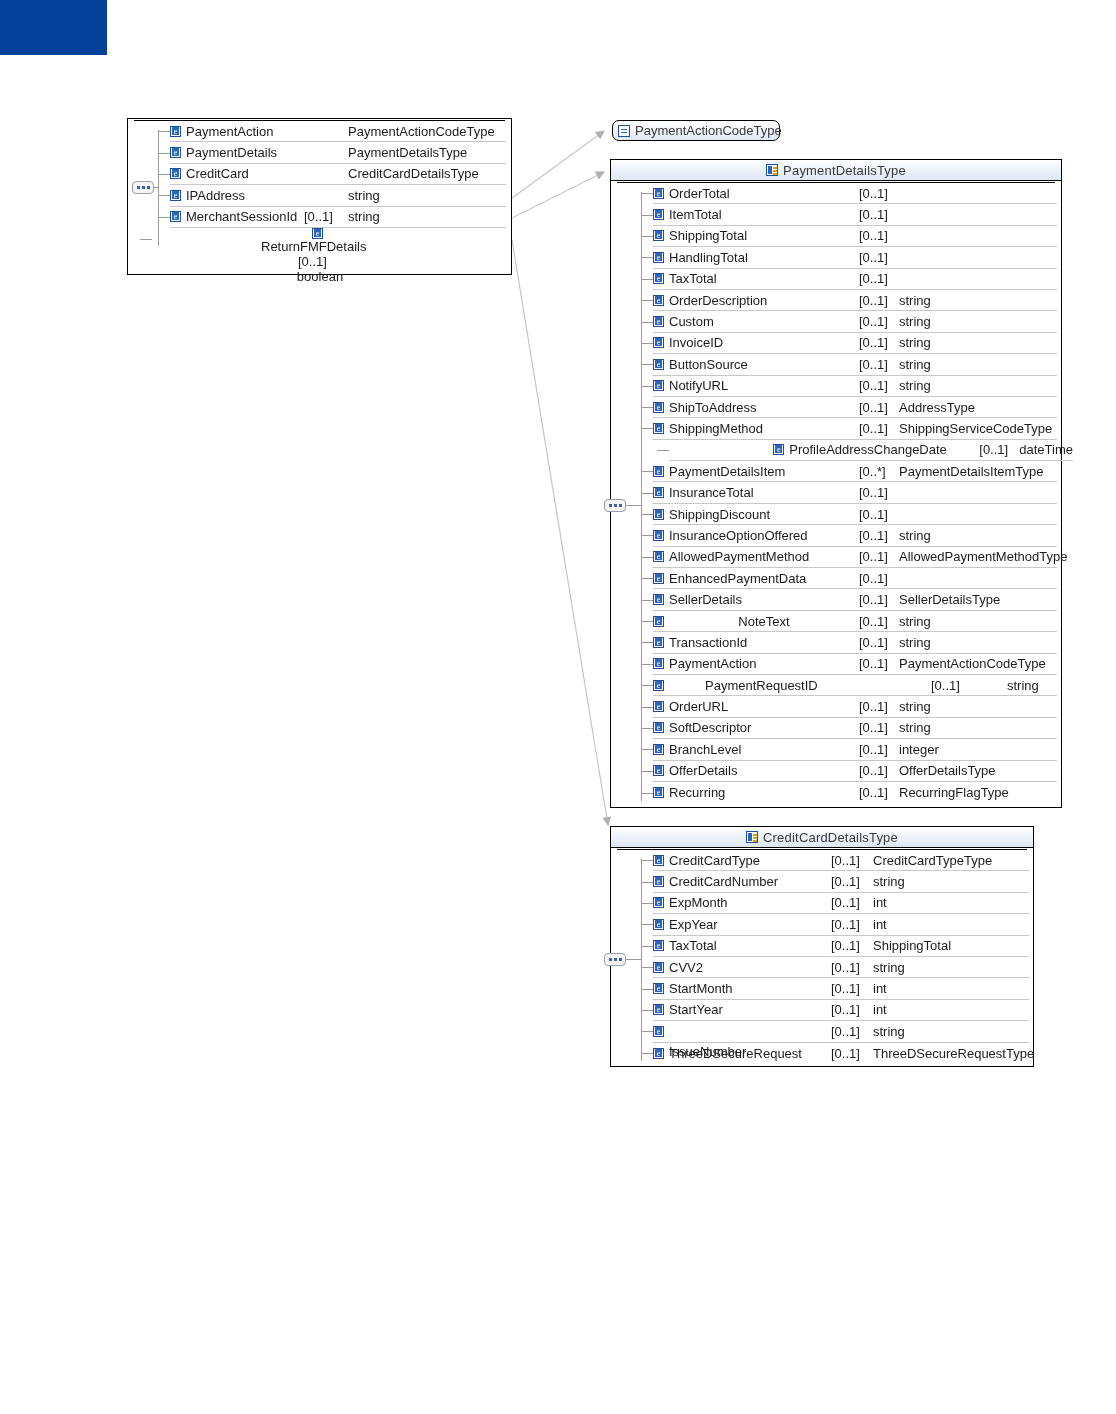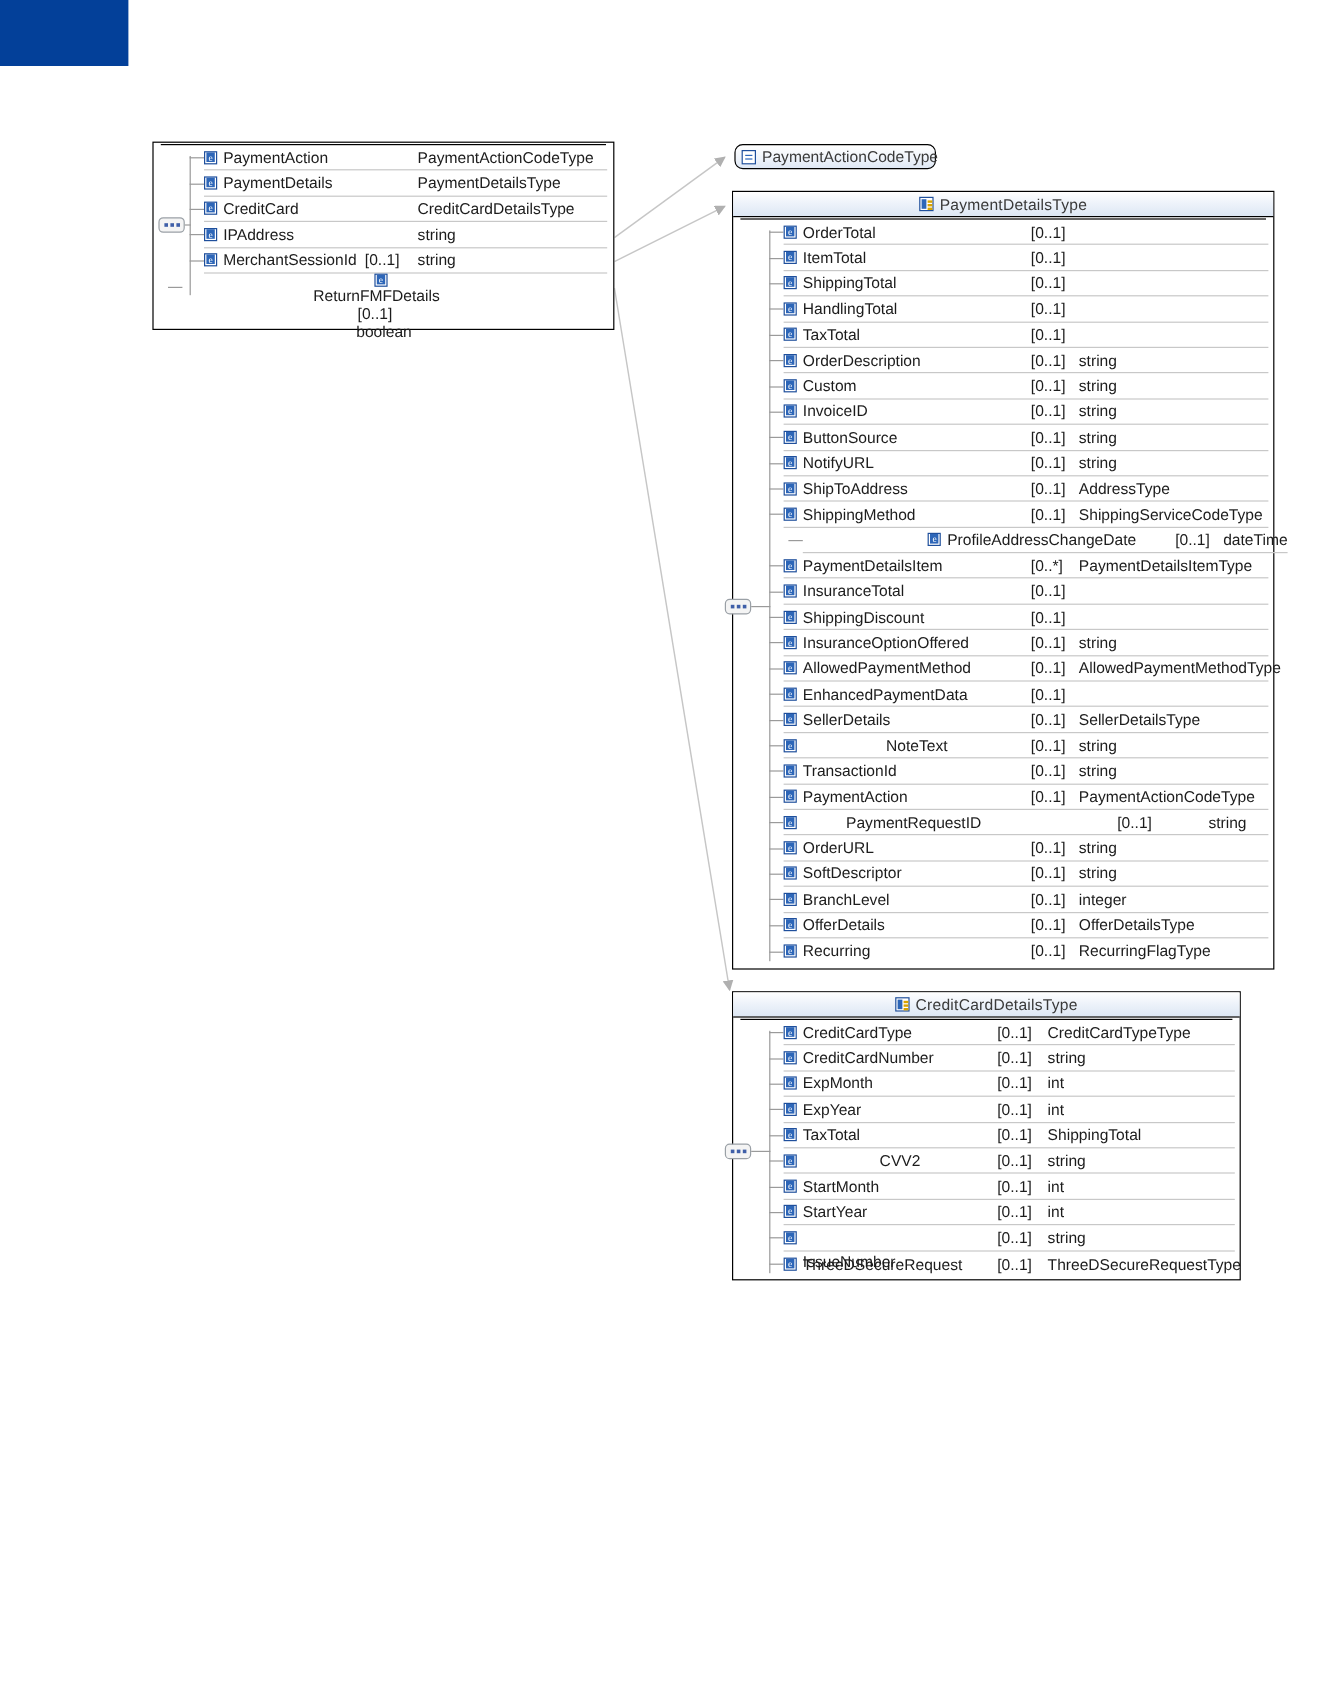--- a/index.html
+++ b/index.html
@@ -501,21 +501,21 @@
       <div class="row" style="margin-left: 42px; width: 376px;">
         <span class="stub"></span>
         <span class="elem-icon"></span>
         <span class="r-name" style="width: 162px;">TaxTotal</span>
         <span class="r-card" style="width: 42px;">[0..1]</span>
         <span class="r-type">ShippingTotal</span>
       </div>
       <div class="row" style="margin-left: 42px; width: 376px;">
         <span class="stub"></span>
         <span class="elem-icon"></span>
-        <span class="r-name" style="width: 162px; text-align: center;">CVV2</span>
+        <span class="r-name" style="width: 162px;">CVV2</span>
         <span class="r-card" style="width: 42px;">[0..1]</span>
         <span class="r-type">string</span>
       </div>
       <div class="row" style="margin-left: 42px; width: 376px;">
         <span class="stub"></span>
         <span class="elem-icon"></span>
         <span class="r-name" style="width: 162px;">StartMonth</span>
         <span class="r-card" style="width: 42px;">[0..1]</span>
         <span class="r-type">int</span>
       </div>

